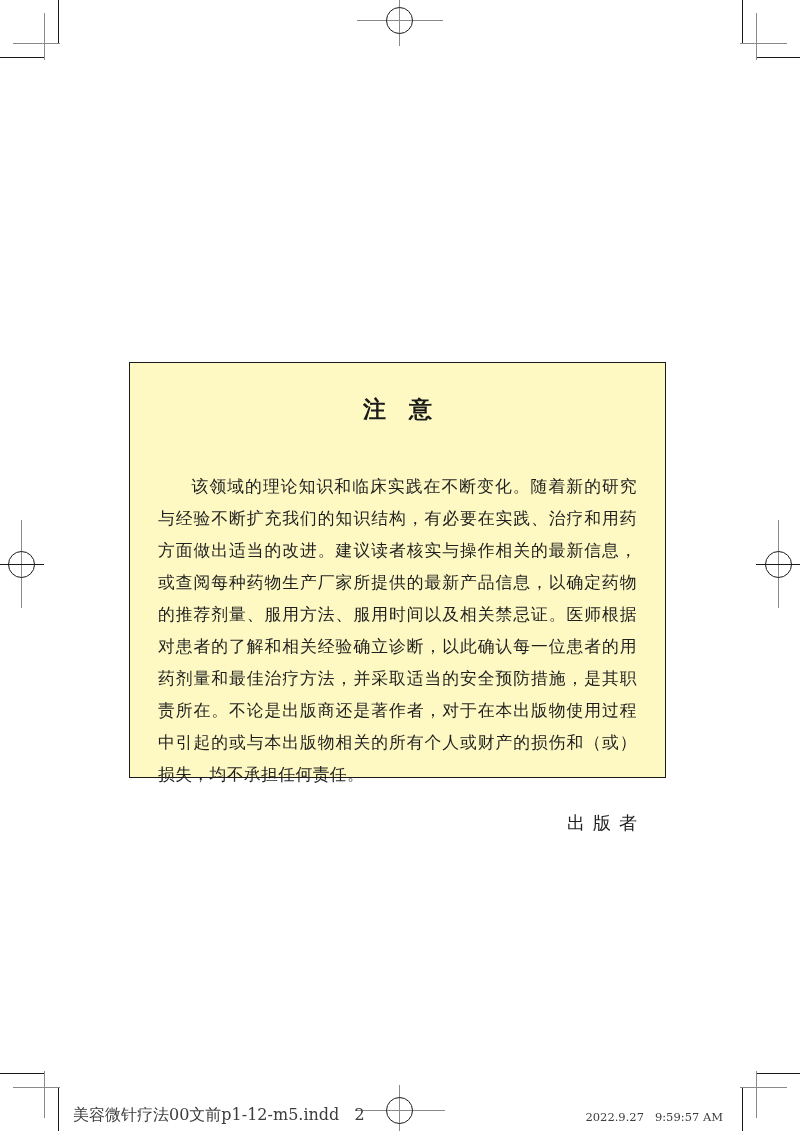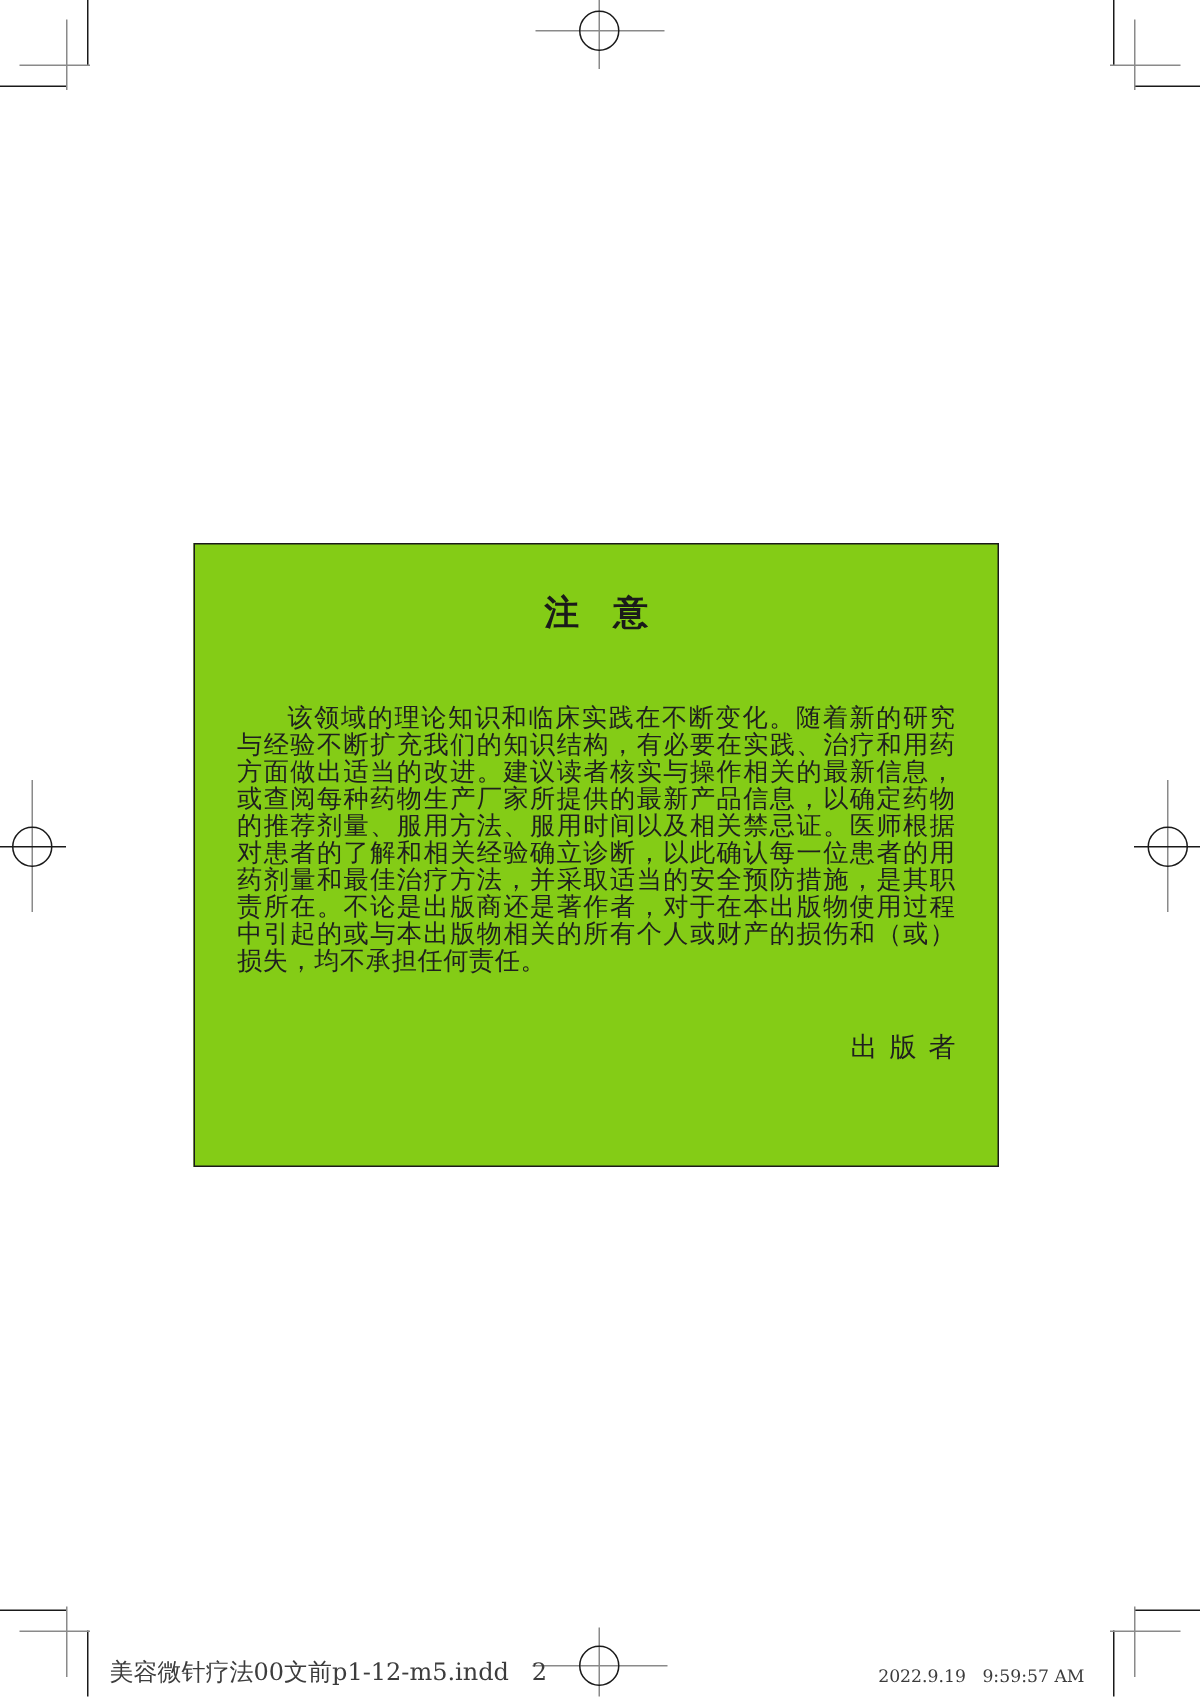--- a/index.html
+++ b/index.html
@@ -23,43 +23,42 @@
     border: 1.5px solid #1a1a1a; border-radius: 50%;
     background: transparent;
   }
 
   
   .notice-box {
     position: absolute;
     left: 129px; top: 362px;
     width: 537px; height: 416px;
     border: 1.5px solid #1a1a1a;
-    background: #84cc16;
+    background: #fef9c3;
   }
   .notice-title {
     margin-top: 32px;
     text-align: center;
     font-size: 23px;
     line-height: 28px;
     font-weight: 700;
     font-family: "DejaVu Sans", "Liberation Sans", sans-serif;
     color: #1a1a1a;
   }
   .notice-body {
     margin: 47px 28px 0 28px;
     font-size: 16.8px;
-    line-height: 18px;
+    line-height: 32px;
     text-align: justify;
     text-indent: 2em;
     letter-spacing: 0.4px;
     color: #1f1f1f;
-    font-family: Liberation Serif, serif;
   }
   .notice-signature {
-    margin: 36px 20px 0 0;
+    margin: 20px 20px 0 0;
     text-align: right;
     font-size: 18px;
     letter-spacing: 8px;
     line-height: 26px;
     color: #1f1f1f;
   }
 
   
   .footer-filename {
     position: absolute;
@@ -127,15 +126,15 @@
     <div class="reg-circle" style="left:765px; top:551px;"></div>
   </div>
 
   <div class="notice-box">
     <div class="notice-title">注　意</div>
     <p class="notice-body">该领域的理论知识和临床实践在不断变化。随着新的研究与经验不断扩充我们的知识结构，有必要在实践、治疗和用药方面做出适当的改进。建议读者核实与操作相关的最新信息，或查阅每种药物生产厂家所提供的最新产品信息，以确定药物的推荐剂量、服用方法、服用时间以及相关禁忌证。医师根据对患者的了解和相关经验确立诊断，以此确认每一位患者的用药剂量和最佳治疗方法，并采取适当的安全预防措施，是其职责所在。不论是出版商还是著作者，对于在本出版物使用过程中引起的或与本出版物相关的所有个人或财产的损伤和（或）损失，均不承担任何责任。</p>
     <div class="notice-signature">出版者</div>
   </div>
 
   <div class="footer-filename">美容微针疗法00文前p1-12-m5.indd   2</div>
-  <div class="footer-timestamp">2022.9.19   9:59:57 AM</div>
+  <div class="footer-timestamp">2022.9.27   9:59:57 AM</div>
 
 </div>
 
 </body></html>

